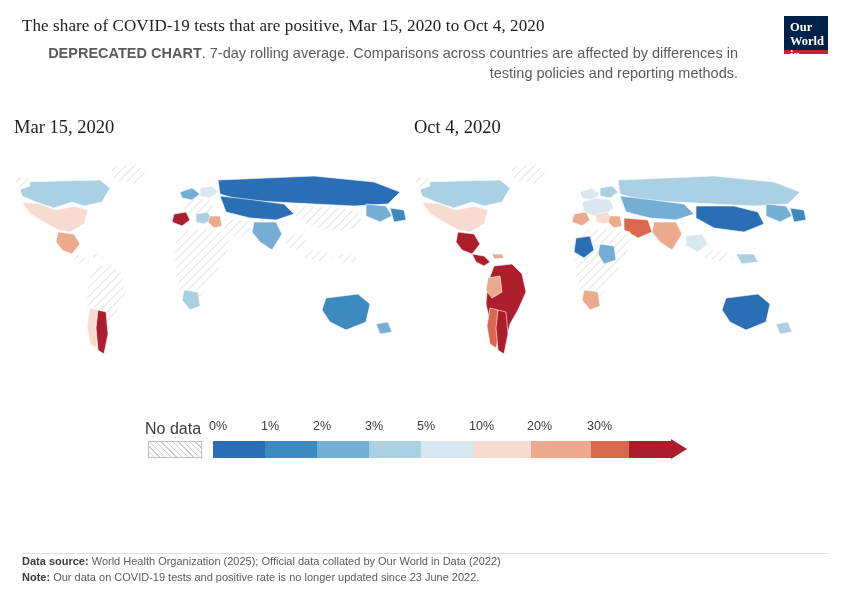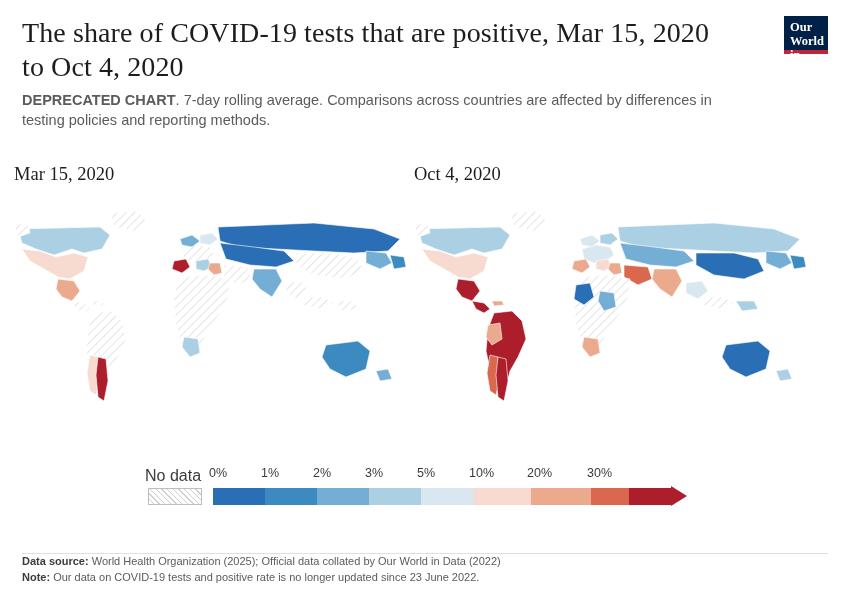--- a/index.html
+++ b/index.html
@@ -22,33 +22,34 @@
     padding: 16px 22px 0 22px;
   }
 
   
   .header {
     position: relative;
     padding-right: 90px;
   }
   .chart-title {
     font-family: "Liberation Serif", serif;
-    font-size: 28px;
+    font-size: 17px;
     line-height: 1.22;
     font-weight: 400;
     color: #1d1d1d;
     margin: 0 0 6px 0;
     letter-spacing: 0.1px;
   }
   .chart-subtitle {
     font-size: 14.5px;
     line-height: 1.38;
     color: #5b5b5b;
     margin: 0;
     max-width: 730px;
+    text-align: right;
   }
   .chart-subtitle .strong {
     font-weight: bold;
     color: #5b5b5b;
   }
 
   .owid-logo {
     position: absolute;
     top: 0;
     right: 0;

